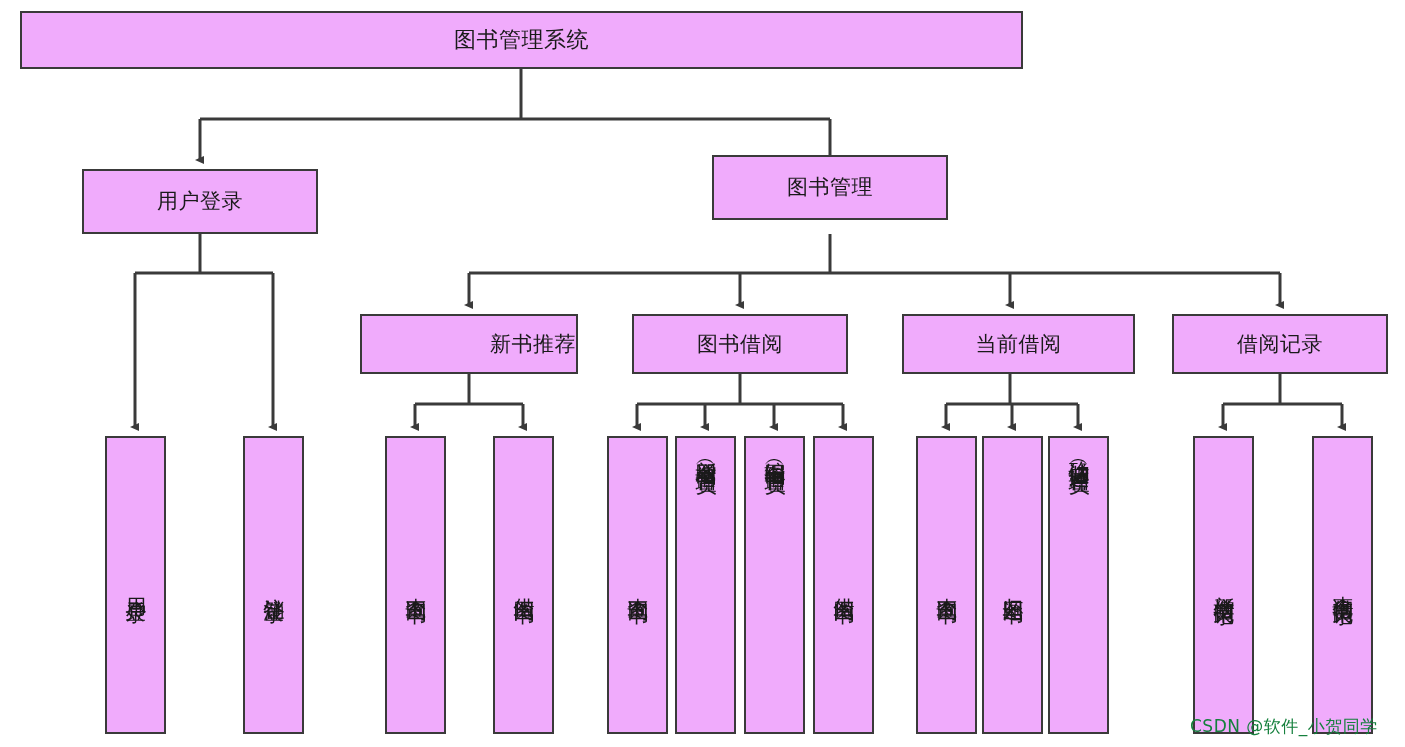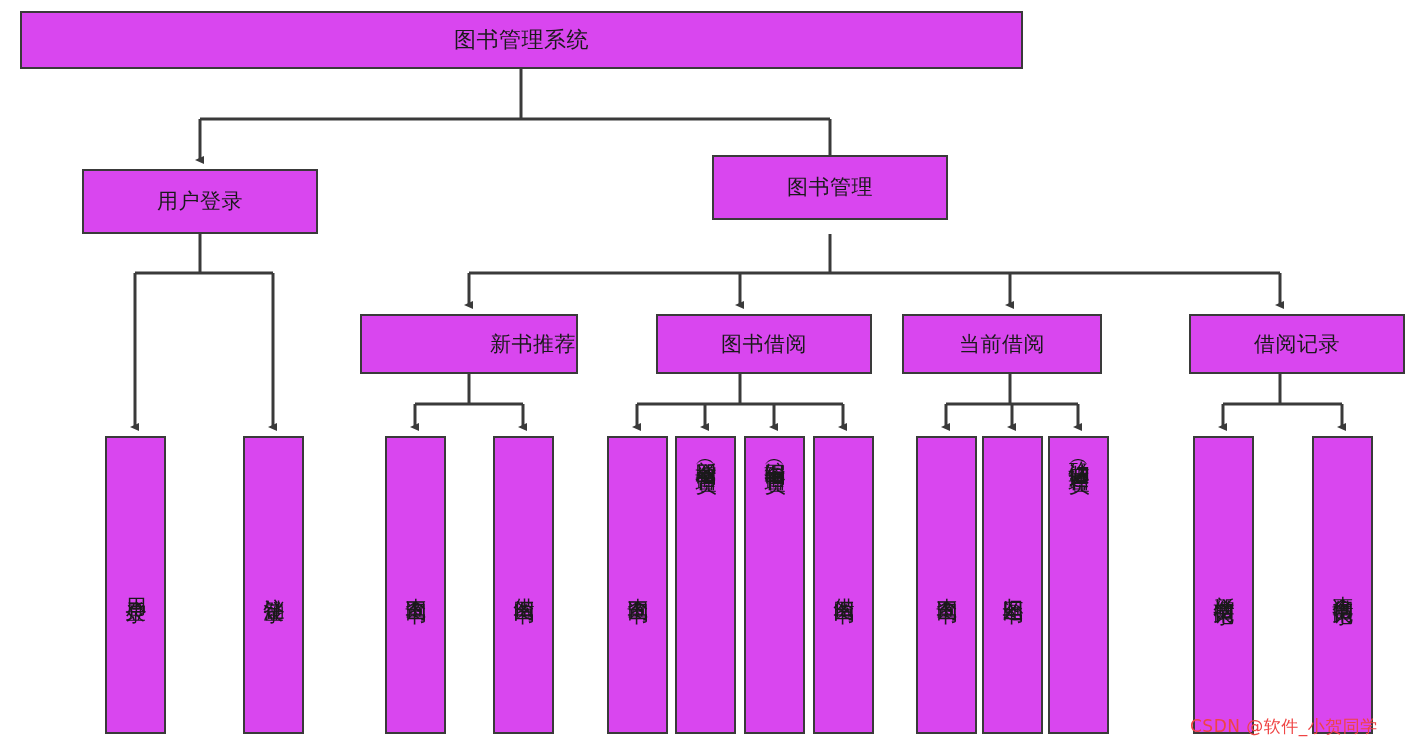--- a/index.html
+++ b/index.html
@@ -22,21 +22,21 @@
     left: 0;
     top: 0;
     width: 1405px;
     height: 747px;
     pointer-events: none;
   }
   .node {
     position: absolute;
     box-sizing: border-box;
     border: 2px solid #3a3a3a;
-    background: #d946ef;
+    background: #f0abfc;
     display: flex;
     align-items: center;
     justify-content: center;
     color: #1a1a1a;
   }
   .node .label {
     font-size: 21px;
     line-height: 1.15;
     letter-spacing: 0.5px;
     white-space: nowrap;
@@ -56,21 +56,21 @@
     line-height: 1.28;
     letter-spacing: 2px;
     white-space: normal;
     max-height: 100%;
   }
   .node.leaf.top-aligned {
     align-items: flex-start;
   }
   .watermark {
     position: absolute;
-    color: #ef4444;
+    color: #15803d;
     font-size: 17px;
     letter-spacing: 0.5px;
     white-space: nowrap;
     user-select: none;
   }
 </style>
 </head>
 <body>
 
 <div id="diagram-root">
@@ -135,27 +135,27 @@
   <div class="node level2" style="left:82px; top:169px; width:236px; height:65px;">
     <span class="label">用户登录</span>
   </div>
   <div class="node level2" style="left:712px; top:155px; width:236px; height:65px;">
     <span class="label">图书管理</span>
   </div>
 
   <div class="node level3" style="left:360px; top:314px; width:218px; height:60px;justify-content:flex-end;">
     <span class="label">新书推荐</span>
   </div>
-  <div class="node level3" style="left:632px; top:314px; width:216px; height:60px;margin-left:24px;">
+  <div class="node level3" style="left:632px; top:314px; width:216px; height:60px;">
     <span class="label">图书借阅</span>
   </div>
-  <div class="node level3" style="left:902px; top:314px; width:200px; height:60px;">
+  <div class="node level3" style="left:902px; top:314px; width:233px; height:60px;">
     <span class="label">当前借阅</span>
   </div>
-  <div class="node level3" style="left:1172px; top:314px; width:216px; height:60px;margin-left:17px;">
+  <div class="node level3" style="left:1172px; top:314px; width:216px; height:60px;">
     <span class="label">借阅记录</span>
   </div>
 
   <div class="node leaf" style="left:105px; top:436px; width:61px; height:298px;">
     <span class="label">用户登录</span>
   </div>
   <div class="node leaf" style="left:243px; top:436px; width:61px; height:298px;">
     <span class="label">注销登录</span>
   </div>
 

